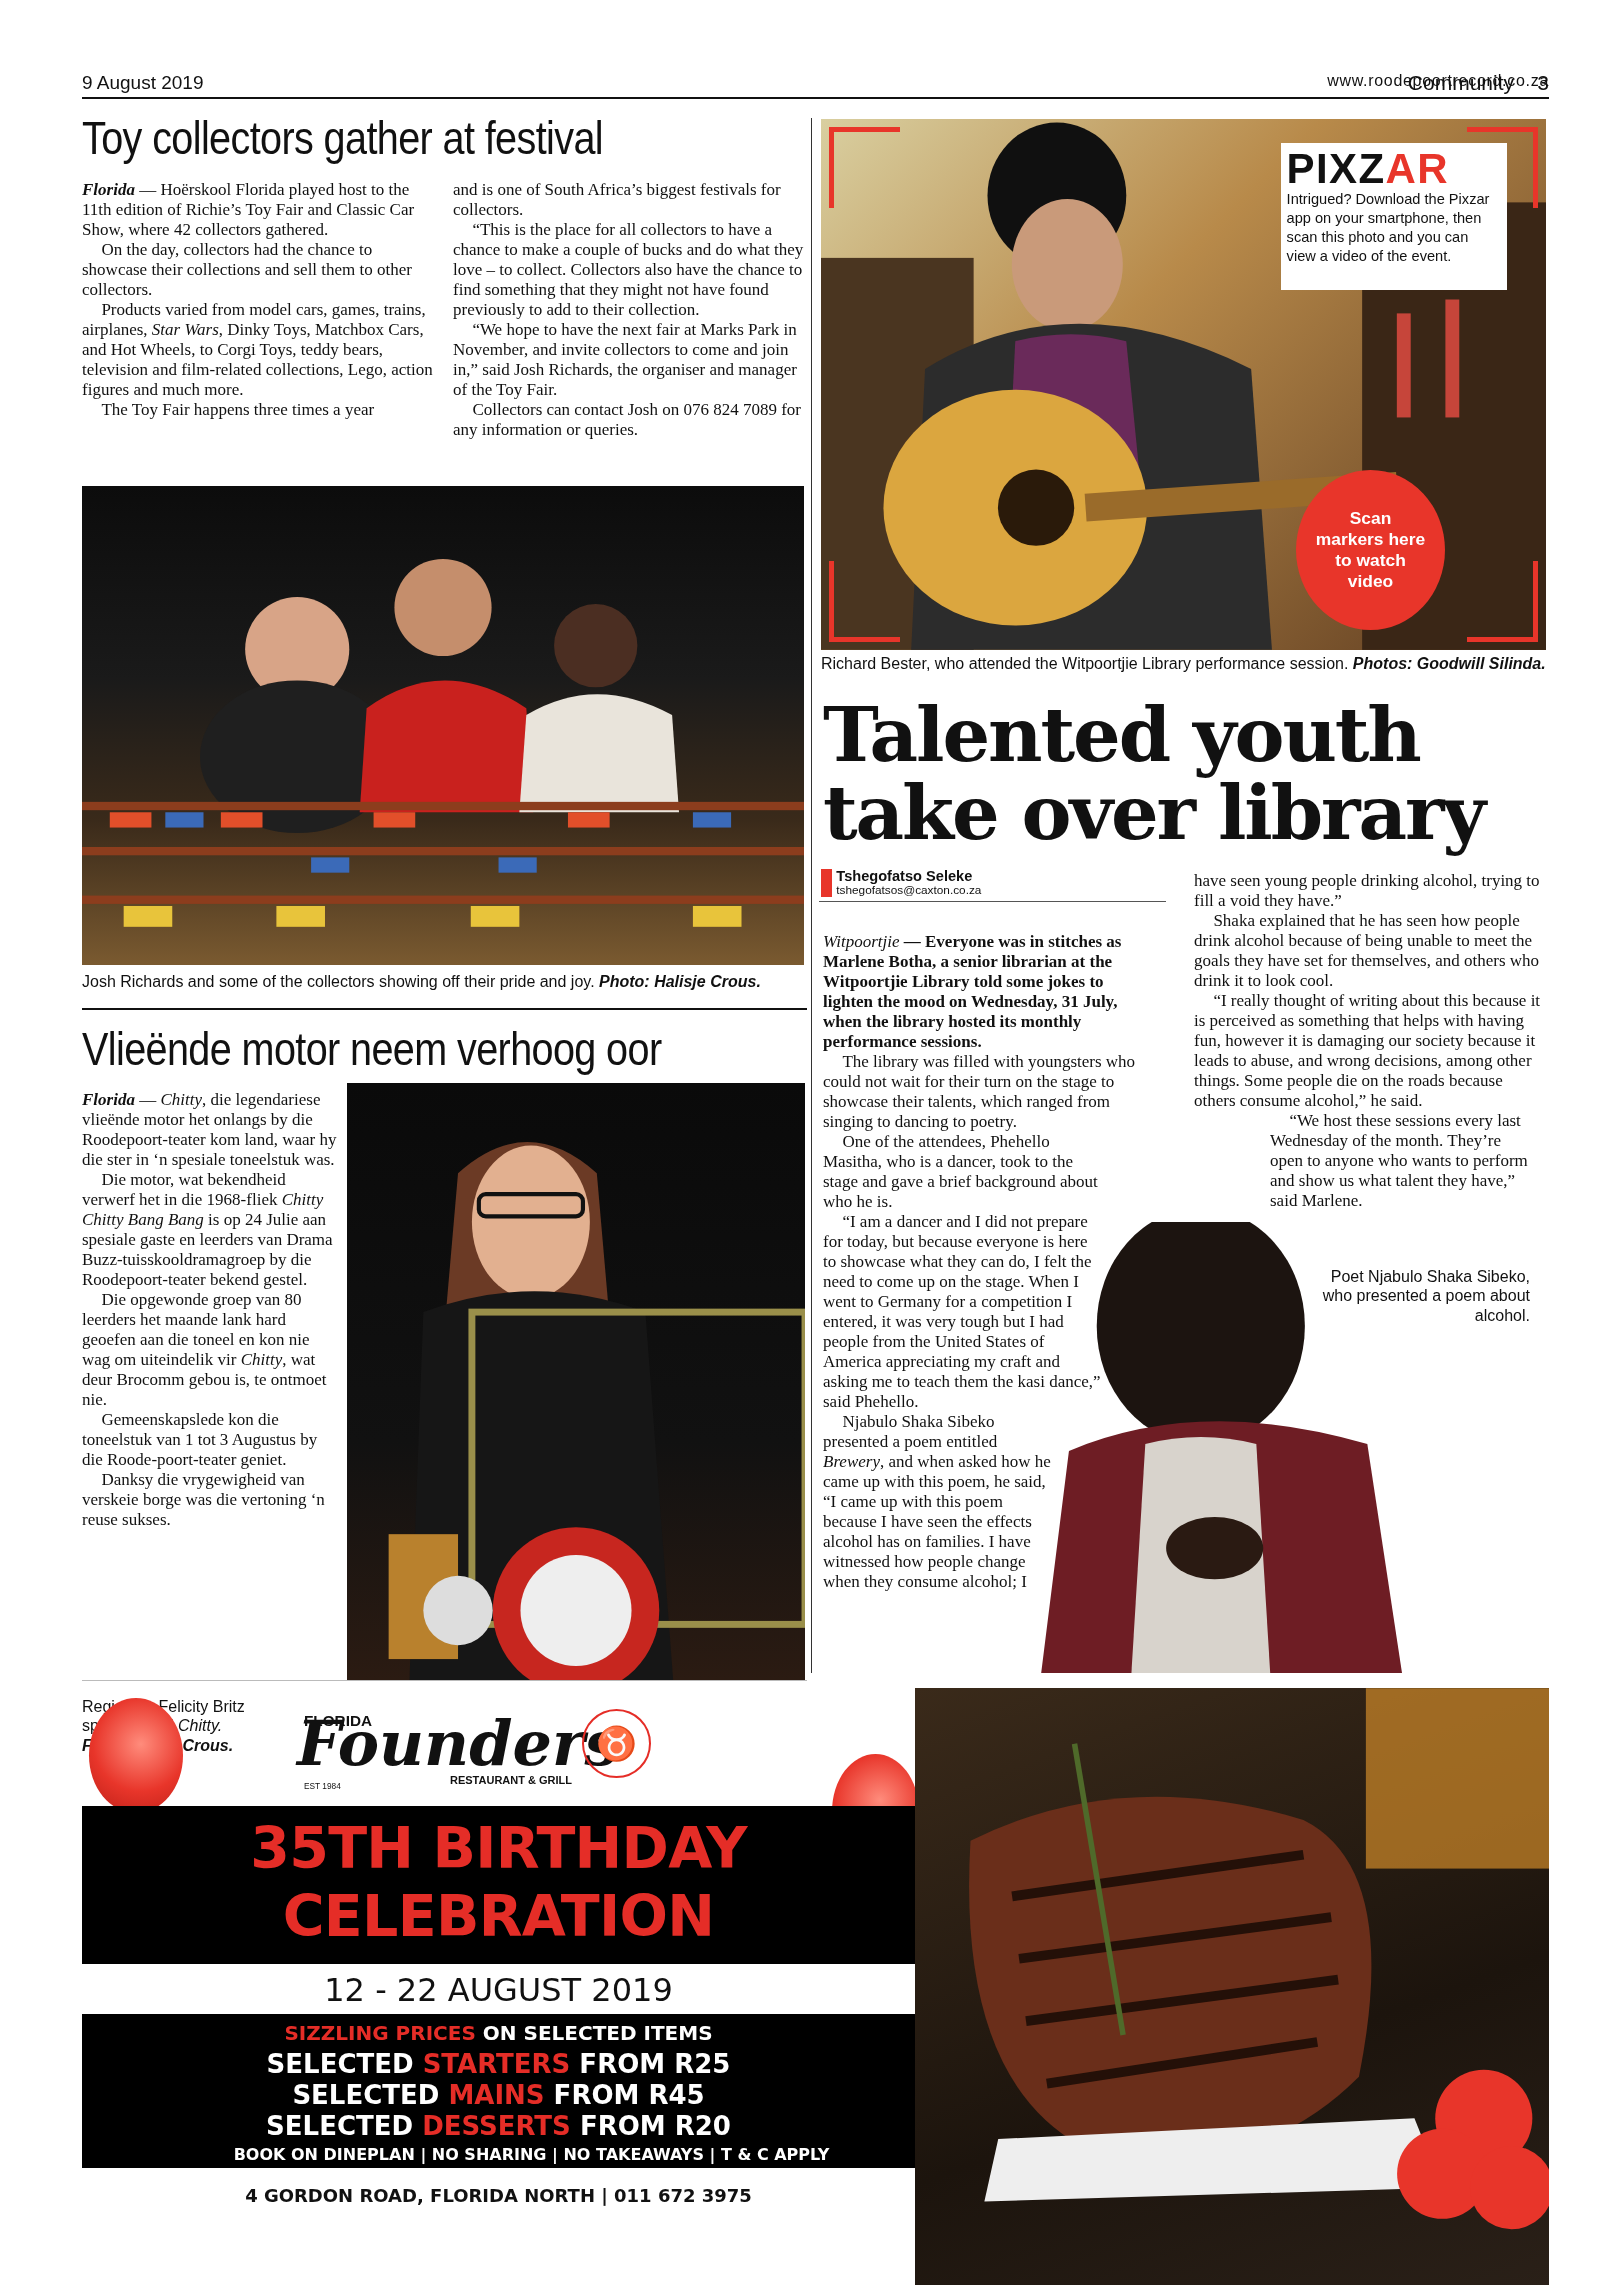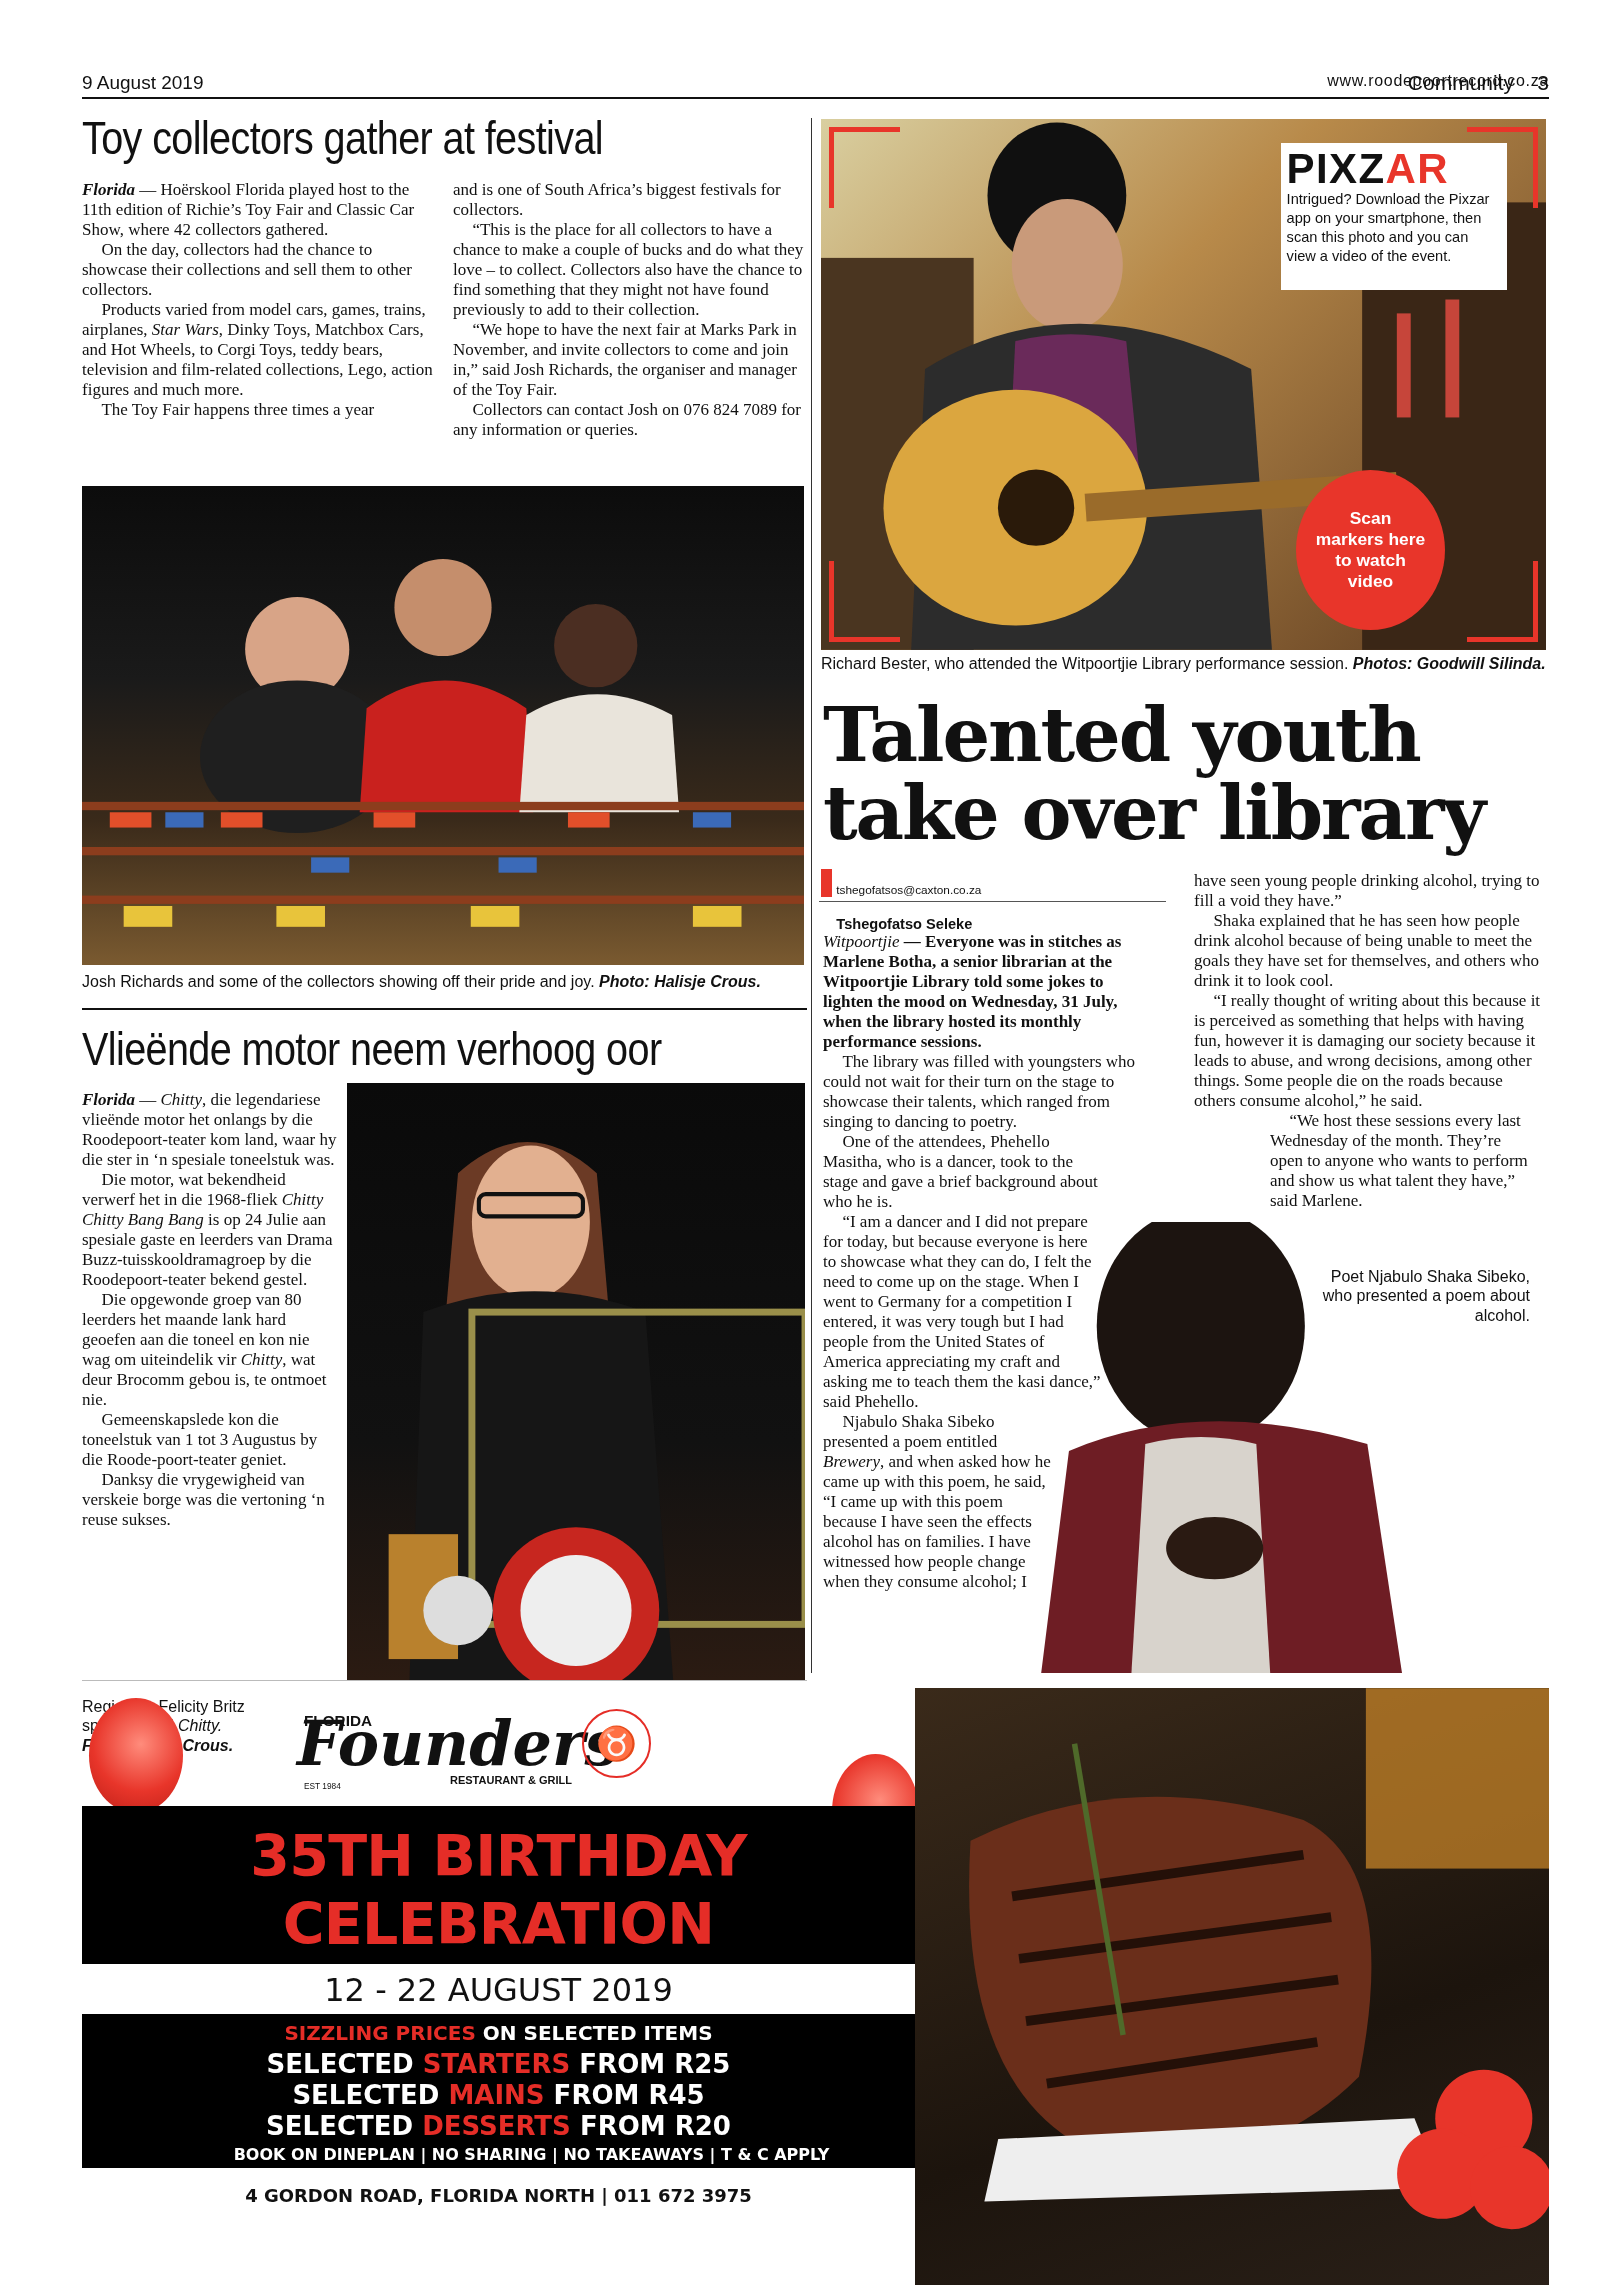--- a/index.html
+++ b/index.html
@@ -154,21 +154,21 @@
   <span>Richard Bester, who attended the Witpoortjie Library performance session.</span> <b><i>Photos: Goodwill Silinda.</i></b>
 </div>
 
 <div class="abs bigserif" style="left:823px;top:696px;width:729px;">
   <div>Talented youth</div>
   <div>take over library</div>
 </div>
 
 <div class="abs" style="left:821px;top:869px;width:347px;height:28px;">
   <div class="abs" style="left:0;top:0;width:11px;height:28px;background:#e8352a;"></div>
-  <div class="abs sans" style="left:15.3px;top:-1.4px;font-size:14.6px;font-weight:bold;margin-top:48px;">Tshegofatso Seleke</div>
+  <div class="abs sans" style="left:15.3px;top:-1.4px;font-size:14.6px;font-weight:bold;">Tshegofatso Seleke</div>
   <div class="abs sans" style="left:15.3px;top:14px;font-size:11.8px;">tshegofatsos@caxton.co.za</div>
 </div>
 
 <div class="abs body-text" style="left:823px;top:932px;width:326px;">
   <p class="first" style="font-weight:bold;"><i style="font-weight:normal;">Witpoortjie</i><span> — Everyone was in stitches as Marlene Botha, a senior librarian at the Witpoortjie Library told some jokes to lighten the mood on Wednesday, 31 July, when the library hosted its monthly performance sessions.</span></p>
   <p>The library was filled with youngsters who could not wait for their turn on the stage to showcase their talents, which ranged from singing to dancing to poetry.</p>
   <p style="width:285px;">One of the attendees, Phehello Masitha, who is a dancer, took to the stage and gave a brief background about who he is.</p>
   <p style="width:278px;">“I am a dancer and I did not prepare for today, but because everyone is here to showcase what they can do, I felt the need to come up on the stage. When I went to Germany for a competition I entered, it was very tough but I had people from the United States of America appreciating my craft and asking me to teach them the kasi dance,” said Phehello.</p>
   <p style="width:236px;"><span>Njabulo Shaka Sibeko presented a poem entitled </span><i>Brewery</i><span>, and when asked how he came up with this poem, he said, “I came up with this poem because I have seen the effects alcohol has on families. I have witnessed how people change when they consume alcohol; I</span></p>
 </div>
@@ -198,21 +198,21 @@
 
   <div class="abs" style="left:208px;top:17.4px;width:347px;height:97px;">
     <div class="abs sans" style="left:14px;top:7px;font-size:15.3px;font-weight:bold;">FLORIDA</div>
     <div class="abs" style="left:7px;top:3.5px;font-family:'DejaVu Serif',serif;font-style:italic;font-weight:bold;font-size:62px;line-height:69px;">Founders</div>
     <div class="abs sans" style="left:160px;top:69px;font-size:11px;font-weight:bold;">RESTAURANT &amp; GRILL</div>
     <div class="abs sans" style="left:14px;top:76px;font-size:8.3px;">EST 1984</div>
     <div class="abs" style="left:292px;top:3.5px;width:69px;height:69px;border:2.8px solid #e52d27;border-radius:50%;box-sizing:border-box;display:flex;align-items:center;justify-content:center;color:#e52d27;font-size:33px;">♉</div>
   </div>
 
   <div class="abs" style="left:0;top:118px;width:833px;height:158px;background:#000;"></div>
-  <div class="abs ad-font ad-red" style="left:0;top:126px;width:833px;text-align:center;font-size:57px;line-height:68px;letter-spacing:-0.7px;margin-top:8px;">
+  <div class="abs ad-font ad-red" style="left:0;top:126px;width:833px;text-align:center;font-size:57px;line-height:68px;letter-spacing:-0.7px;">
     <div>35TH BIRTHDAY</div>
     <div>CELEBRATION</div>
   </div>
   <div class="abs ad-font" style="left:0;top:283px;width:833px;text-align:center;font-size:32px;font-weight:normal;">12 - 22 AUGUST 2019</div>
 
   <div class="abs" style="left:0;top:326px;width:833px;height:154px;background:#000;"></div>
   <div class="abs ad-font" style="left:0;top:333px;width:833px;text-align:center;font-size:20px;color:#fff;">
     <span class="ad-red">SIZZLING PRICES</span><span> ON SELECTED ITEMS</span>
   </div>
   <div class="abs ad-font" style="left:0;top:361px;width:833px;text-align:center;font-size:26px;line-height:31px;color:#fff;">

